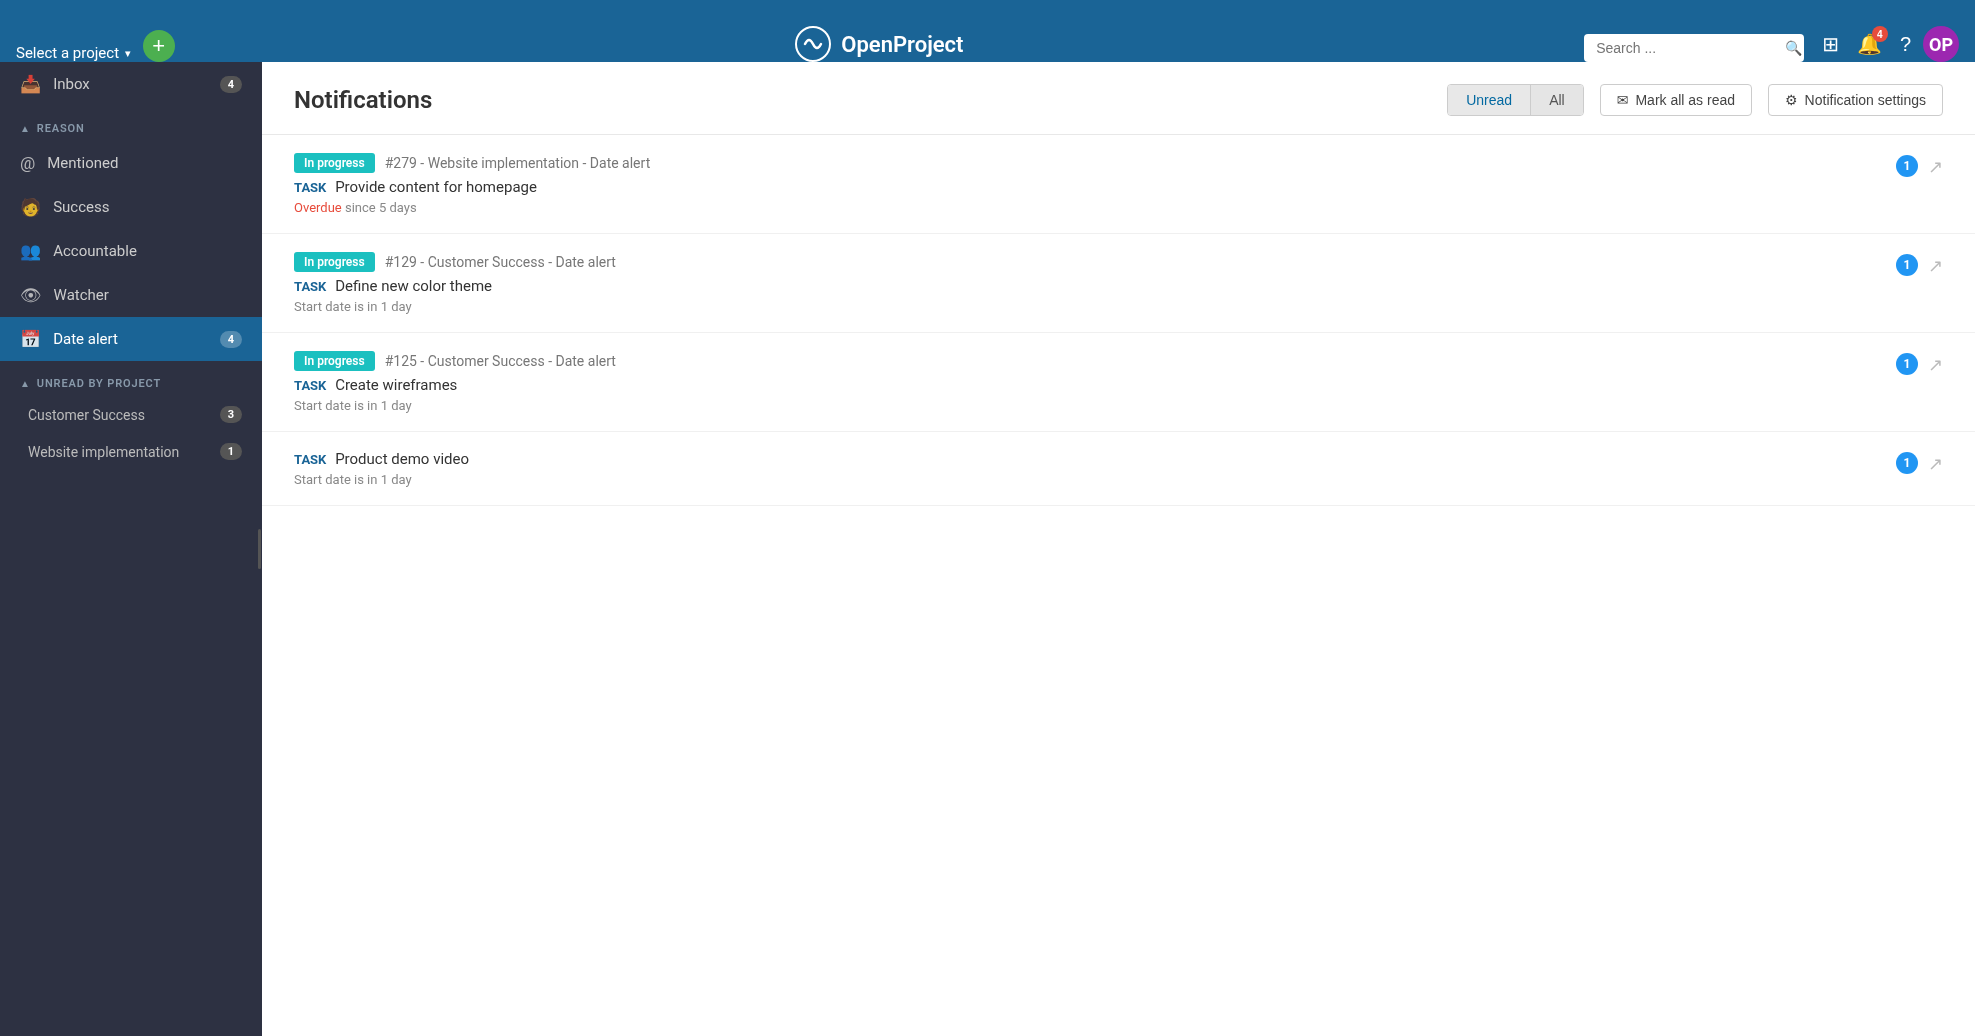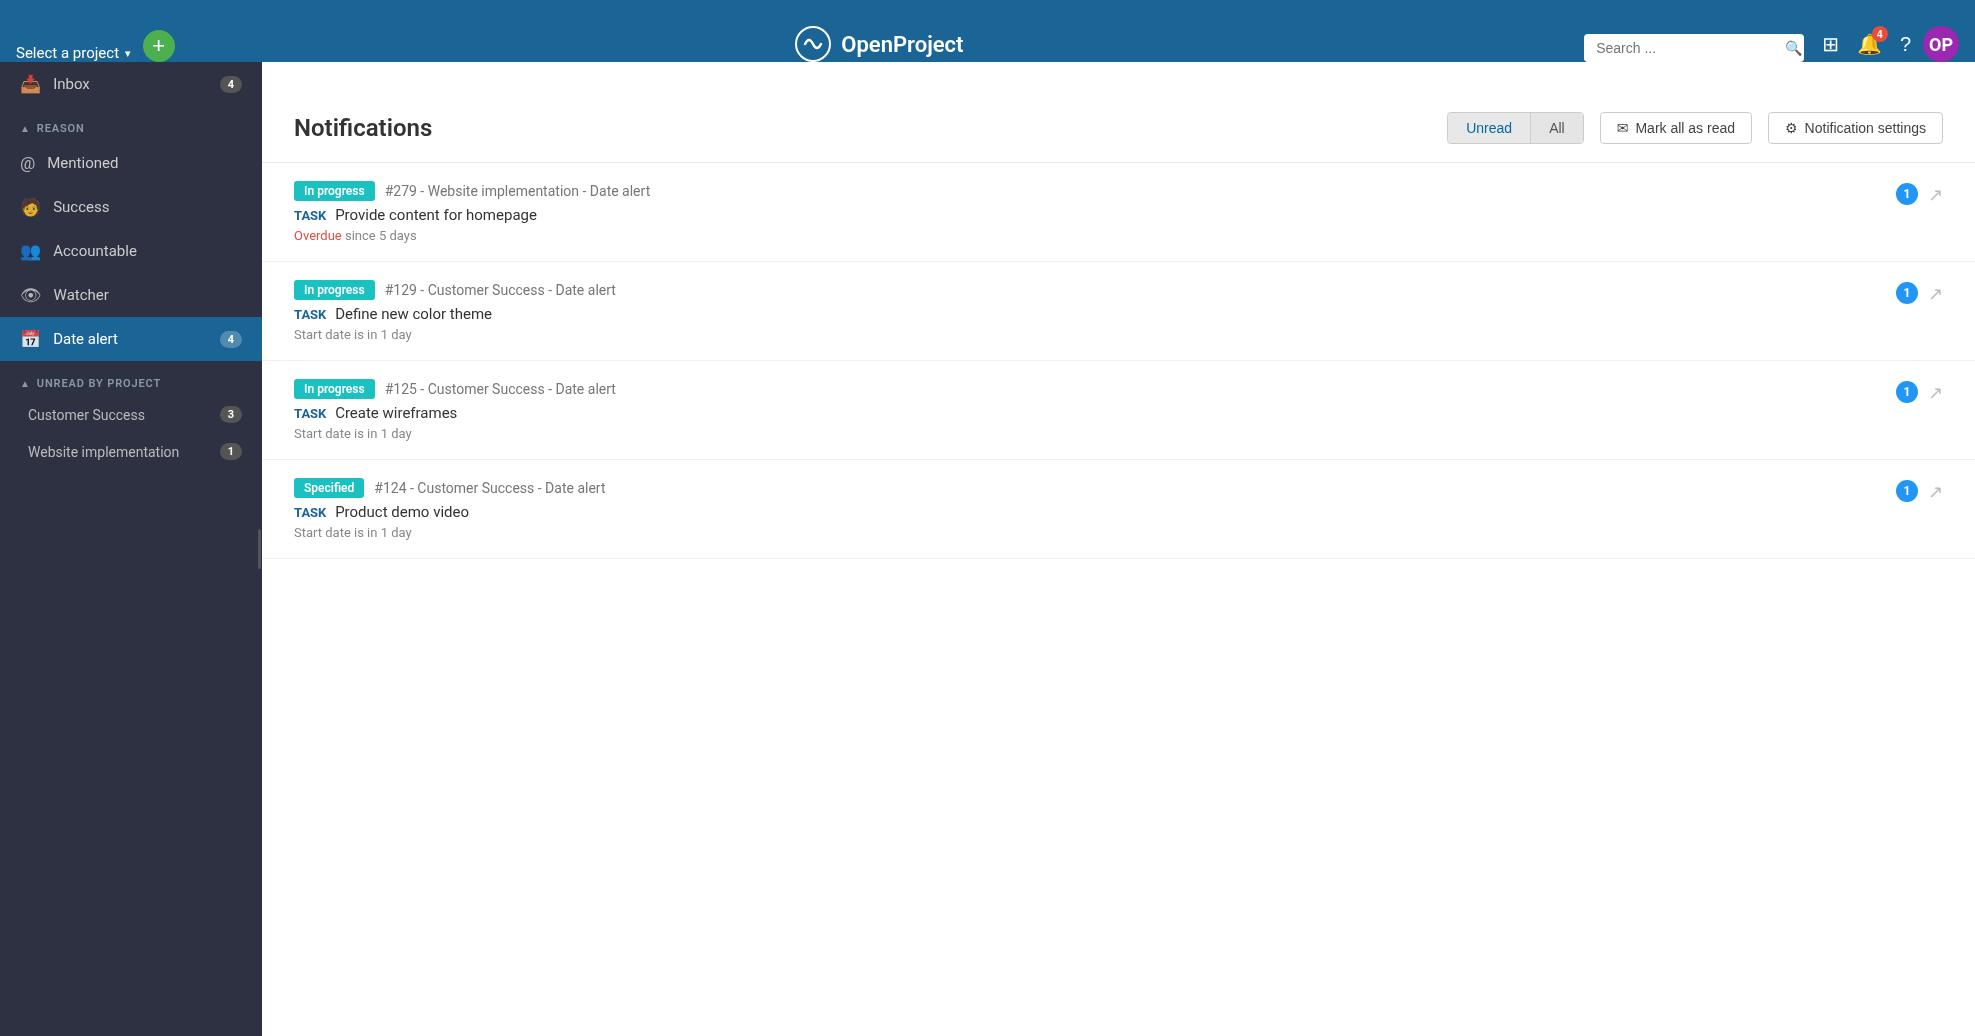--- a/index.html
+++ b/index.html
@@ -204,21 +204,20 @@
     }
 
     
     .notif-header {
       display: flex;
       align-items: center;
       padding: 22px 32px 18px;
       border-bottom: 1px solid #e8e8e8;
       gap: 16px;
       flex-shrink: 0;
-      margin-top: 28px;
     }
     .notif-title {
       font-size: 24px;
       font-weight: 600;
       color: #333;
       flex: 1;
     }
     .filter-tabs {
       display: flex;
       gap: 0;
@@ -504,26 +503,20 @@
           </div>
         </div>
         <div class="notif-actions">
           <span class="count-badge">1</span>
           <span class="notif-action-icon">↗</span>
         </div>
       </div>
 
       <div class="notif-item">
         <div class="notif-main">
-          <div class="notif-meta">
-            <span class="status-badge specified">Specified</span>
-            <span class="notif-meta-text">
-              #124 - Customer Success - Date alert
-            </span>
-          </div>
           <div class="notif-task-line">
             <span class="task-label">TASK</span>
             <span>Product demo video</span>
           </div>
           <div class="notif-sub">
             <span>Start date is in 1 day</span>
           </div>
         </div>
         <div class="notif-actions">
           <span class="count-badge">1</span>

